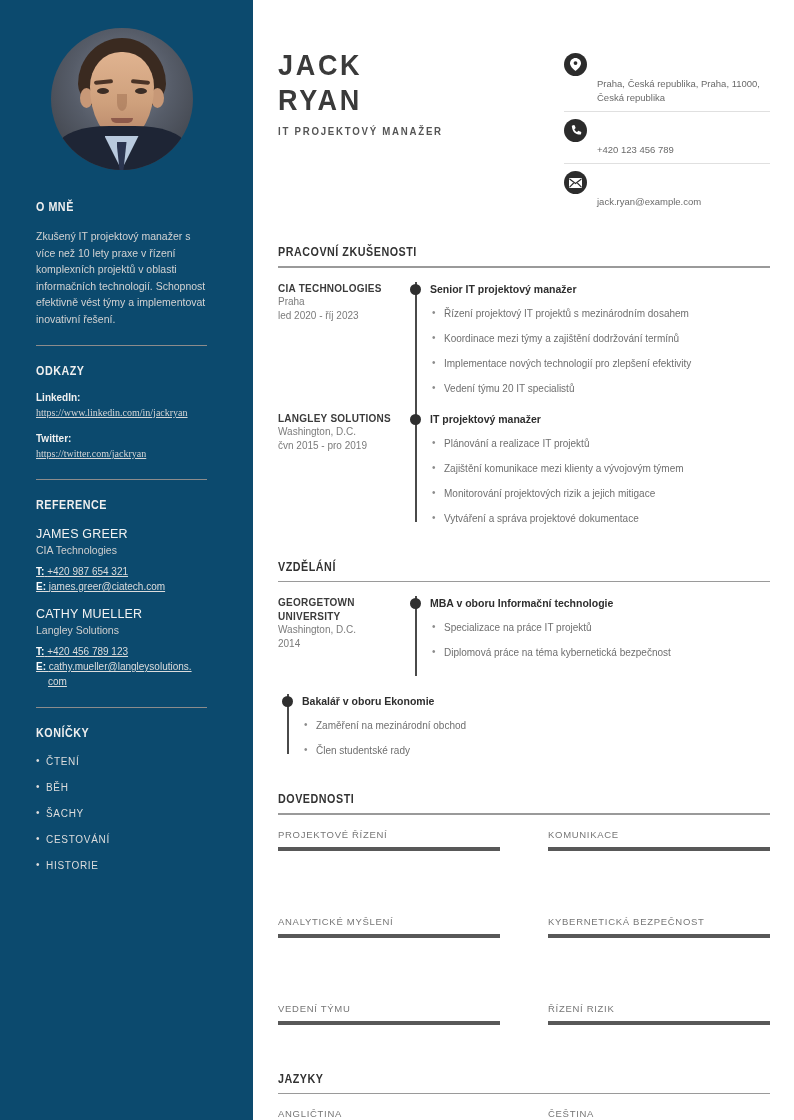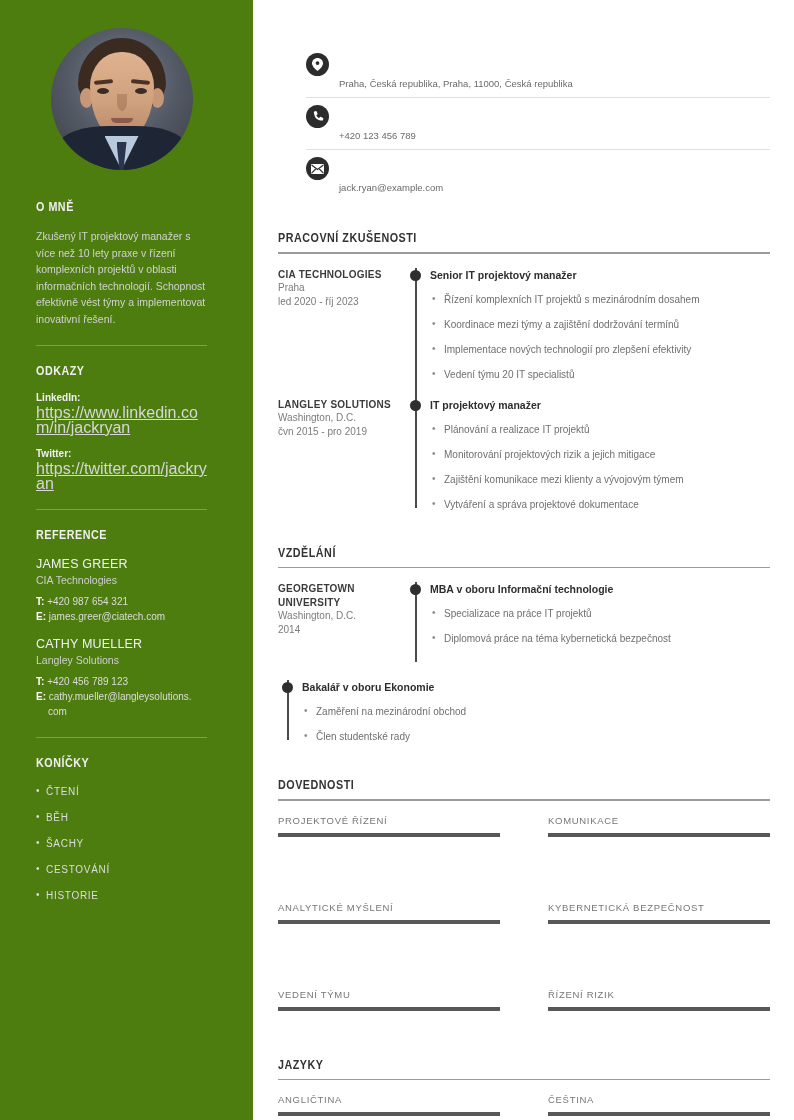--- a/index.html
+++ b/index.html
@@ -17,21 +17,21 @@
     width: 794px;
     height: 1120px;
     display: flex;
     background: #ffffff;
   }
 
   
   .sidebar {
     width: 253px;
     min-width: 253px;
-    background: #4d7c0f;
+    background: #0c4a6e;
     padding: 0 10px 20px 0;
     position: relative;
   }
 
   .photo-wrap {
     display: flex;
     justify-content: center;
     padding-top: 28px;
   }
 
@@ -132,45 +132,47 @@
   }
 
   .link-block { margin-bottom: 13px; }
   .link-label {
     font-size: 10px;
     font-weight: bold;
     color: #f0f0f0;
     margin-bottom: 2px;
   }
   .link-url {
-    font-size: 16px;
+    font-size: 10px;
     line-height: 15px;
     color: #d7d7d7;
     text-decoration: underline;
     word-break: break-all;
     display: block;
+    font-family: Liberation Serif, serif;
   }
 
   .ref-item { margin-bottom: 12px; }
   .ref-name {
     font-size: 12.5px;
     color: #f2f2f2;
     letter-spacing: .2px;
     line-height: 17px;
   }
   .ref-company {
     font-size: 10.5px;
     color: #cfcfcf;
     line-height: 15px;
     margin-bottom: 6px;
   }
   .ref-line {
     font-size: 10px;
     color: #dcdcdc;
     line-height: 15px;
+    text-decoration: underline;
   }
   .ref-line b { color: #ffffff; }
   .ref-cont { padding-left: 12px; display: block; }
 
   .hobby {
     font-size: 10px;
     color: #dddddd;
     letter-spacing: .7px;
     line-height: 15px;
     margin-bottom: 11px;
@@ -443,20 +445,25 @@
       <div class="hobby">BĚH</div>
       <div class="hobby">ŠACHY</div>
       <div class="hobby">CESTOVÁNÍ</div>
       <div class="hobby">HISTORIE</div>
     </div>
   </aside>
 
   <main class="main">
 
     <div class="head-row">
+      <div class="name-col">
+        <div class="fname">JACK</div>
+        <div class="lname">RYAN</div>
+        <div class="job-title">IT PROJEKTOVÝ MANAŽER</div>
+      </div>
 
       <div class="contact-col">
 
         <div class="contact-row">
           <span class="c-icon">
             <svg width="11" height="13" viewBox="0 0 11 13">
                 <path d="M5.5 0C2.5 0 0 2.4 0 5.3 0 9.2 5.5 13 5.5 13S11 9.2 11 5.3C11 2.4 8.5 0 5.5 0z" fill="#fff"></path>
                 <circle cx="5.5" cy="5.1" r="1.9" fill="#2c2c2c"></circle>
               </svg>
           </span>
@@ -495,42 +502,42 @@
           <div class="org">CIA TECHNOLOGIES</div>
           <div class="loc">Praha</div>
           <div class="dates">led 2020 - říj 2023</div>
         </div>
         <div class="entry-mid">
           <div class="tl-line"></div>
           <div class="tl-dot"></div>
         </div>
         <div class="entry-right">
           <div class="role">Senior IT projektový manažer</div>
-          <div class="bullet">Řízení komplexních IT projektů s mezinárodním dosahem</div>
+          <div class="bullet">Řízení projektový IT projektů s mezinárodním dosahem</div>
           <div class="bullet">Koordinace mezi týmy a zajištění dodržování termínů</div>
           <div class="bullet">Implementace nových technologií pro zlepšení efektivity</div>
           <div class="bullet">Vedení týmu 20 IT specialistů</div>
         </div>
       </div>
 
       <div class="entry">
         <div class="entry-left">
           <div class="org">LANGLEY SOLUTIONS</div>
           <div class="loc">Washington, D.C.</div>
           <div class="dates">čvn 2015 - pro 2019</div>
         </div>
         <div class="entry-mid">
           <div class="tl-line"></div>
           <div class="tl-dot"></div>
         </div>
         <div class="entry-right">
           <div class="role">IT projektový manažer</div>
           <div class="bullet">Plánování a realizace IT projektů</div>
+          <div class="bullet">Zajištění komunikace mezi klienty a vývojovým týmem</div>
           <div class="bullet">Monitorování projektových rizik a jejich mitigace</div>
-          <div class="bullet">Zajištění komunikace mezi klienty a vývojovým týmem</div>
           <div class="bullet">Vytváření a správa projektové dokumentace</div>
         </div>
       </div>
     </section>
 
     <section class="section">
       <div class="sec-heading">VZDĚLÁNÍ</div>
       <div class="sec-rule"></div>
 
       <div class="entry">

